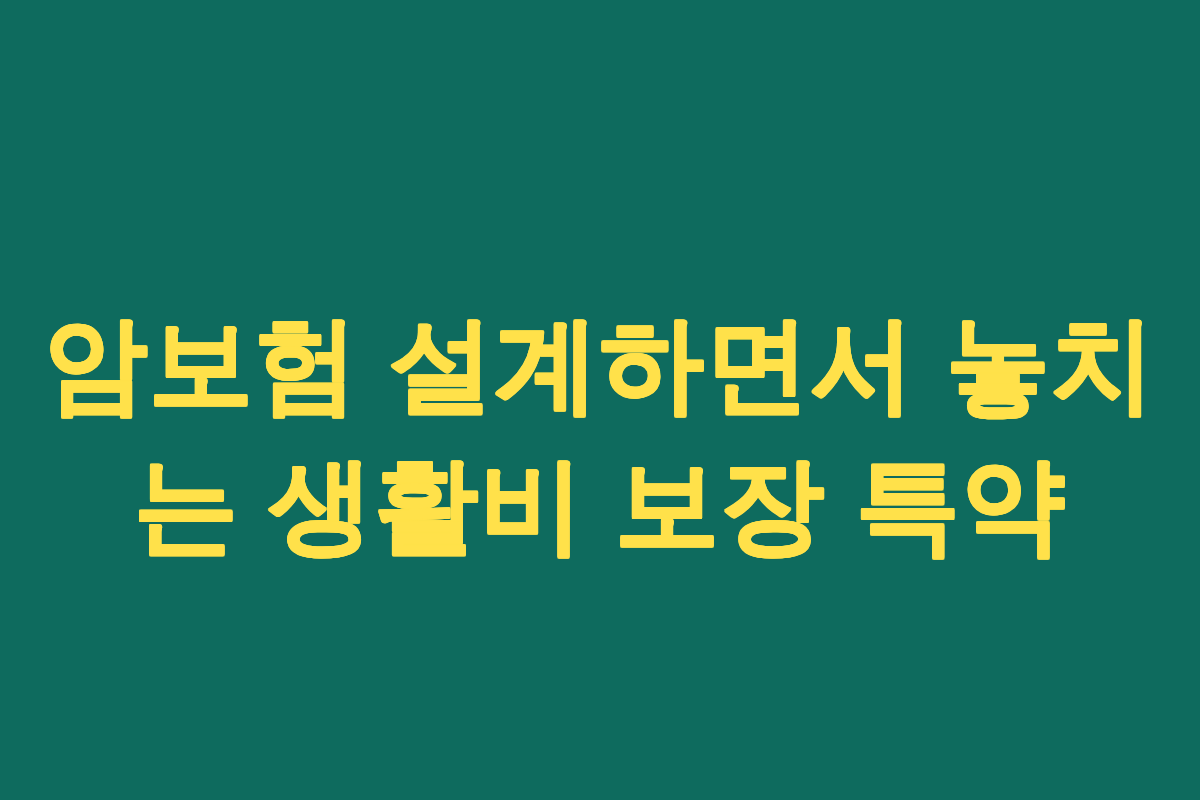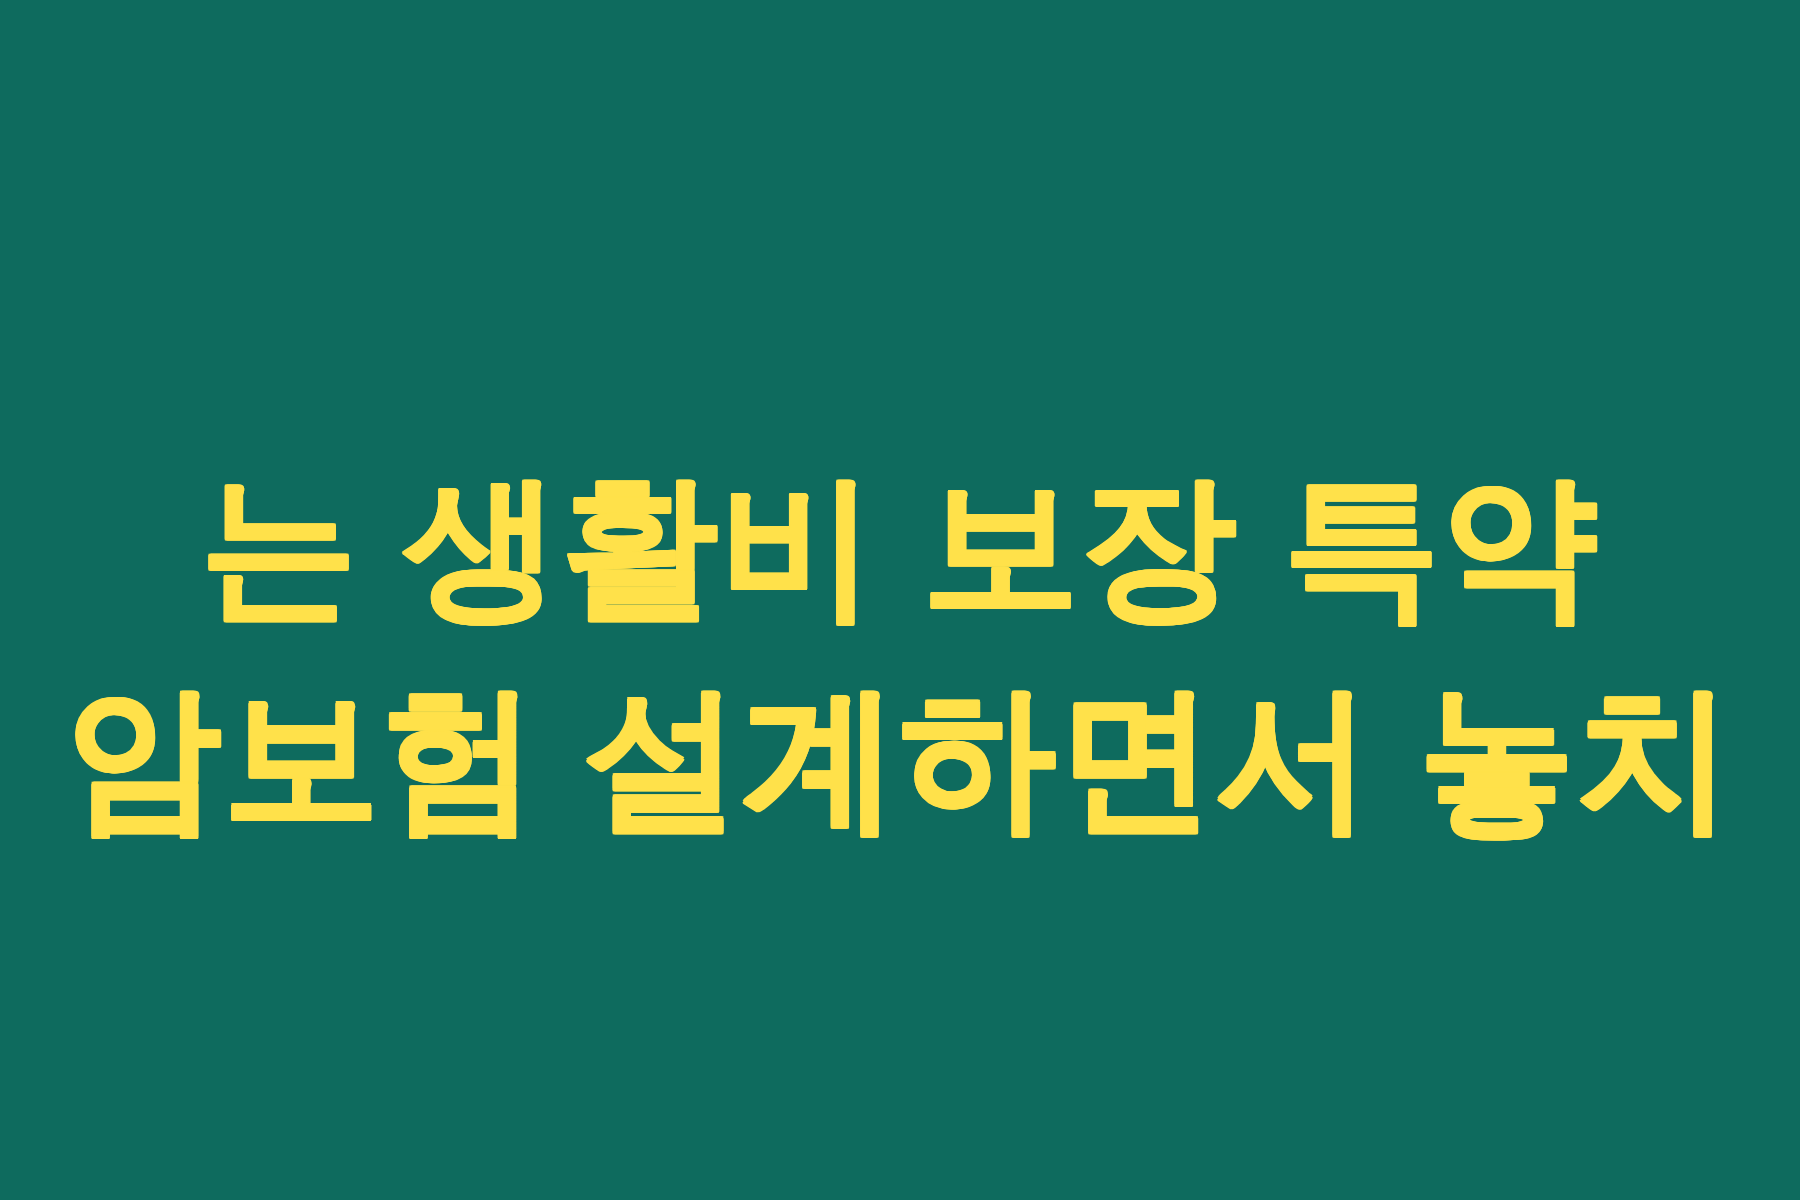--- a/index.html
+++ b/index.html
@@ -66,19 +66,19 @@
       -0.7px -0.7px 0 #ffe14a;
   }
 </style>
 </head>
 <body>
 
 <div id="banner" style="background: rgb(14, 107, 94);">
 
   <div id="headline">
 
+    <span class="headline-line" style="color: rgb(255, 225, 74); text-shadow: rgb(255, 225, 74) 0.9px 0px 0px, rgb(255, 225, 74) -0.9px 0px 0px, rgb(255, 225, 74) 0px 0.9px 0px, rgb(255, 225, 74) 0px -0.9px 0px, rgb(255, 225, 74) 0.7px 0.7px 0px, rgb(255, 225, 74) -0.7px 0.7px 0px, rgb(255, 225, 74) 0.7px -0.7px 0px, rgb(255, 225, 74) -0.7px -0.7px 0px;">암보험 설계하면서 놓치</span>
+
     <span class="headline-line" style="color: rgb(255, 225, 74); text-shadow: rgb(255, 225, 74) 0.9px 0px 0px, rgb(255, 225, 74) -0.9px 0px 0px, rgb(255, 225, 74) 0px 0.9px 0px, rgb(255, 225, 74) 0px -0.9px 0px, rgb(255, 225, 74) 0.7px 0.7px 0px, rgb(255, 225, 74) -0.7px 0.7px 0px, rgb(255, 225, 74) 0.7px -0.7px 0px, rgb(255, 225, 74) -0.7px -0.7px 0px;">는 생활비 보장 특약</span>
-
-    <span class="headline-line" style="color: rgb(255, 225, 74); text-shadow: rgb(255, 225, 74) 0.9px 0px 0px, rgb(255, 225, 74) -0.9px 0px 0px, rgb(255, 225, 74) 0px 0.9px 0px, rgb(255, 225, 74) 0px -0.9px 0px, rgb(255, 225, 74) 0.7px 0.7px 0px, rgb(255, 225, 74) -0.7px 0.7px 0px, rgb(255, 225, 74) 0.7px -0.7px 0px, rgb(255, 225, 74) -0.7px -0.7px 0px;">암보험 설계하면서 놓치</span>
 
   </div>
 
 </div>
 
 </body></html>

